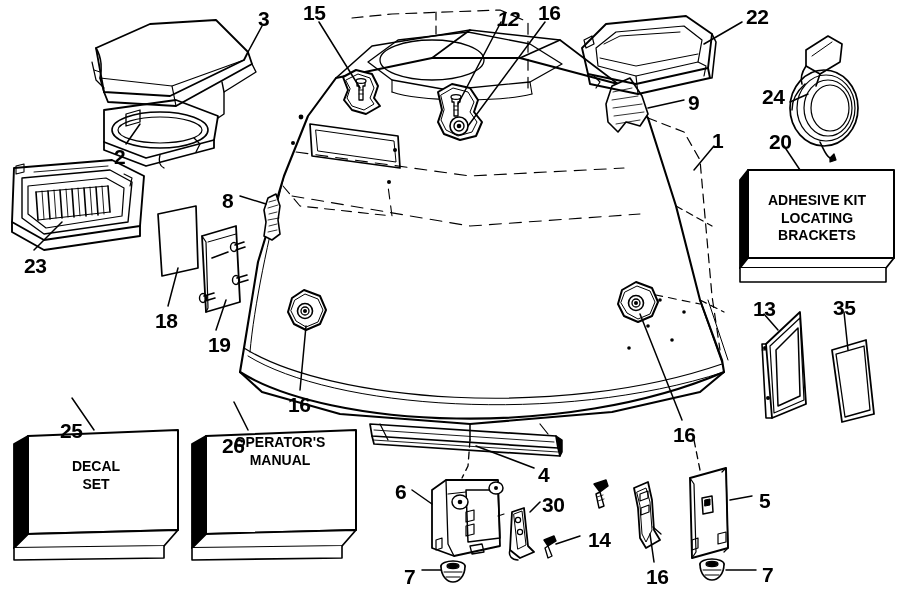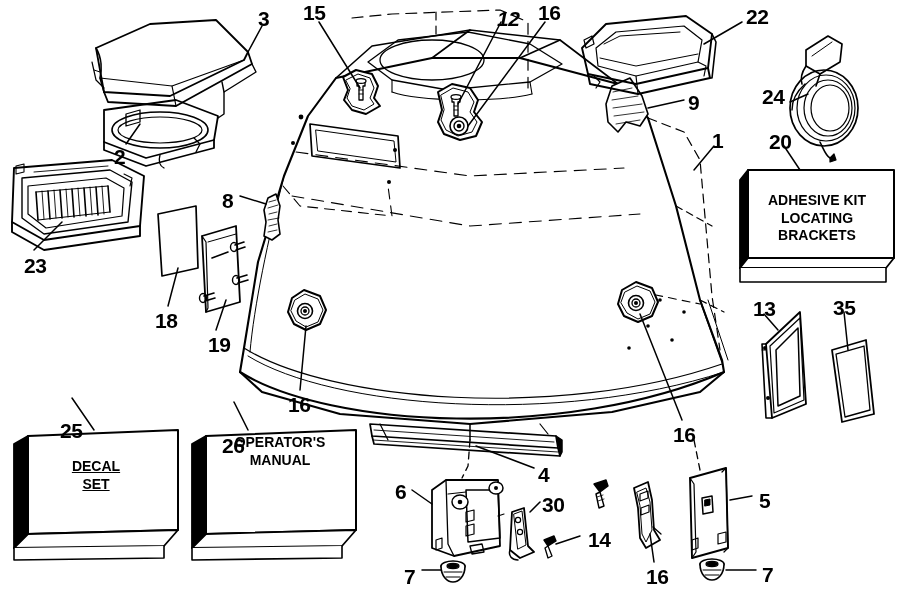--- a/index.html
+++ b/index.html
@@ -394,18 +394,18 @@
   <div class="callout" style="left:542px;top:494px;">30</div>
   <div class="callout" style="left:759px;top:490px;">5</div>
   <div class="callout" style="left:588px;top:529px;">14</div>
   <div class="callout" style="left:646px;top:566px;">16</div>
   <div class="callout" style="left:404px;top:566px;">7</div>
   <div class="callout" style="left:762px;top:564px;">7</div>
 
   <div class="boxlabel big" style="left:754px;top:192px;width:126px;">ADHESIVE KIT
 LOCATING
 BRACKETS</div>
-  <div class="boxlabel big" style="left:34px;top:458px;width:124px;text-decoration:underline;">DECAL
+  <div class="boxlabel big" style="left:34px;top:458px;width:124px;">DECAL
 SET</div>
   <div class="boxlabel big" style="left:213px;top:434px;width:134px;">OPERATOR'S
 MANUAL</div>
 
 </div>
 
 </body></html>

